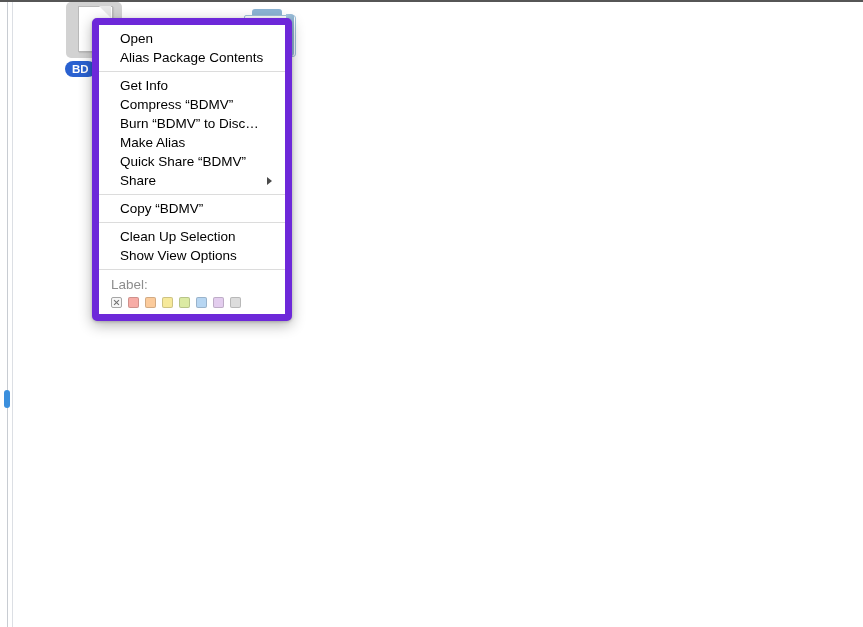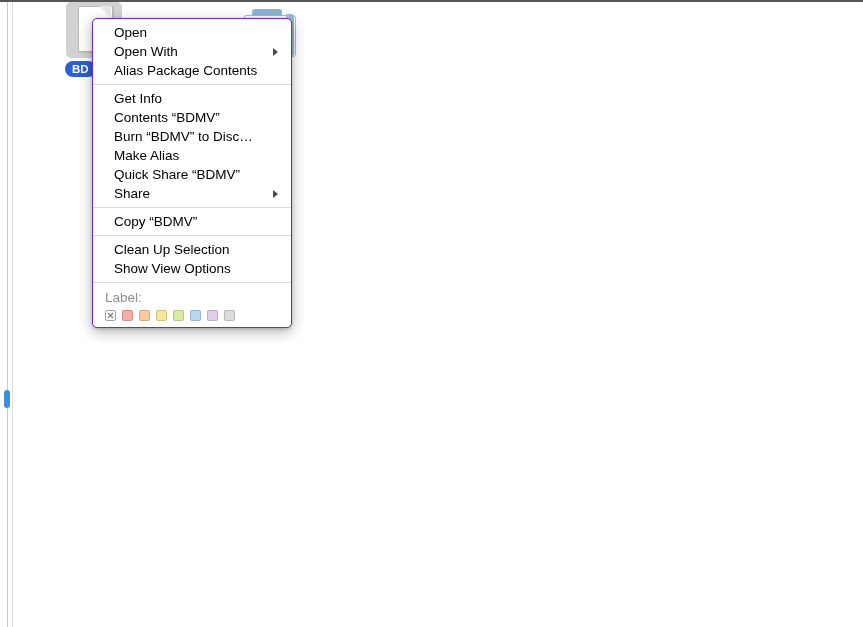--- a/index.html
+++ b/index.html
@@ -115,21 +115,21 @@
     color: #13243f;
     white-space: nowrap;
   }
 
   
   #context-menu {
     position: absolute;
     left: 92px; top: 18px;
     width: 200px;
     background: #ffffff;
-    border: 1px solid #6d28d9;
+    border: 7px solid #6d28d9;
     border-radius: 5px;
     box-shadow: 0 4px 14px rgba(0,0,0,0.30), 0 1px 3px rgba(0,0,0,0.18);
     padding: 4px 0 6px 0;
     box-sizing: border-box;
     z-index: 50;
   }
   .menu-item {
     position: relative;
     height: 19px;
     line-height: 19px;
@@ -215,36 +215,32 @@
   <div id="folder-icon-spine"></div>
   <div id="folder-label-text">ATE</div>
 
   <div id="context-menu">
 
     <div>
       <div class="menu-item">
         <span>Open</span>
       </div>
       <div class="menu-item">
-        <span>Open With</span>
-        <span class="submenu-arrow"></span>
-      </div>
-      <div class="menu-item">
         <span>Alias Package Contents</span>
       </div>
     </div>
 
     <div class="menu-separator"></div>
 
     <div>
       <div class="menu-item">
         <span>Get Info</span>
       </div>
       <div class="menu-item">
-        <span>Contents “BDMV”</span>
+        <span>Compress “BDMV”</span>
       </div>
       <div class="menu-item">
         <span>Burn “BDMV” to Disc…</span>
       </div>
       <div class="menu-item">
         <span>Make Alias</span>
       </div>
       <div class="menu-item">
         <span>Quick Share “BDMV”</span>
       </div>

